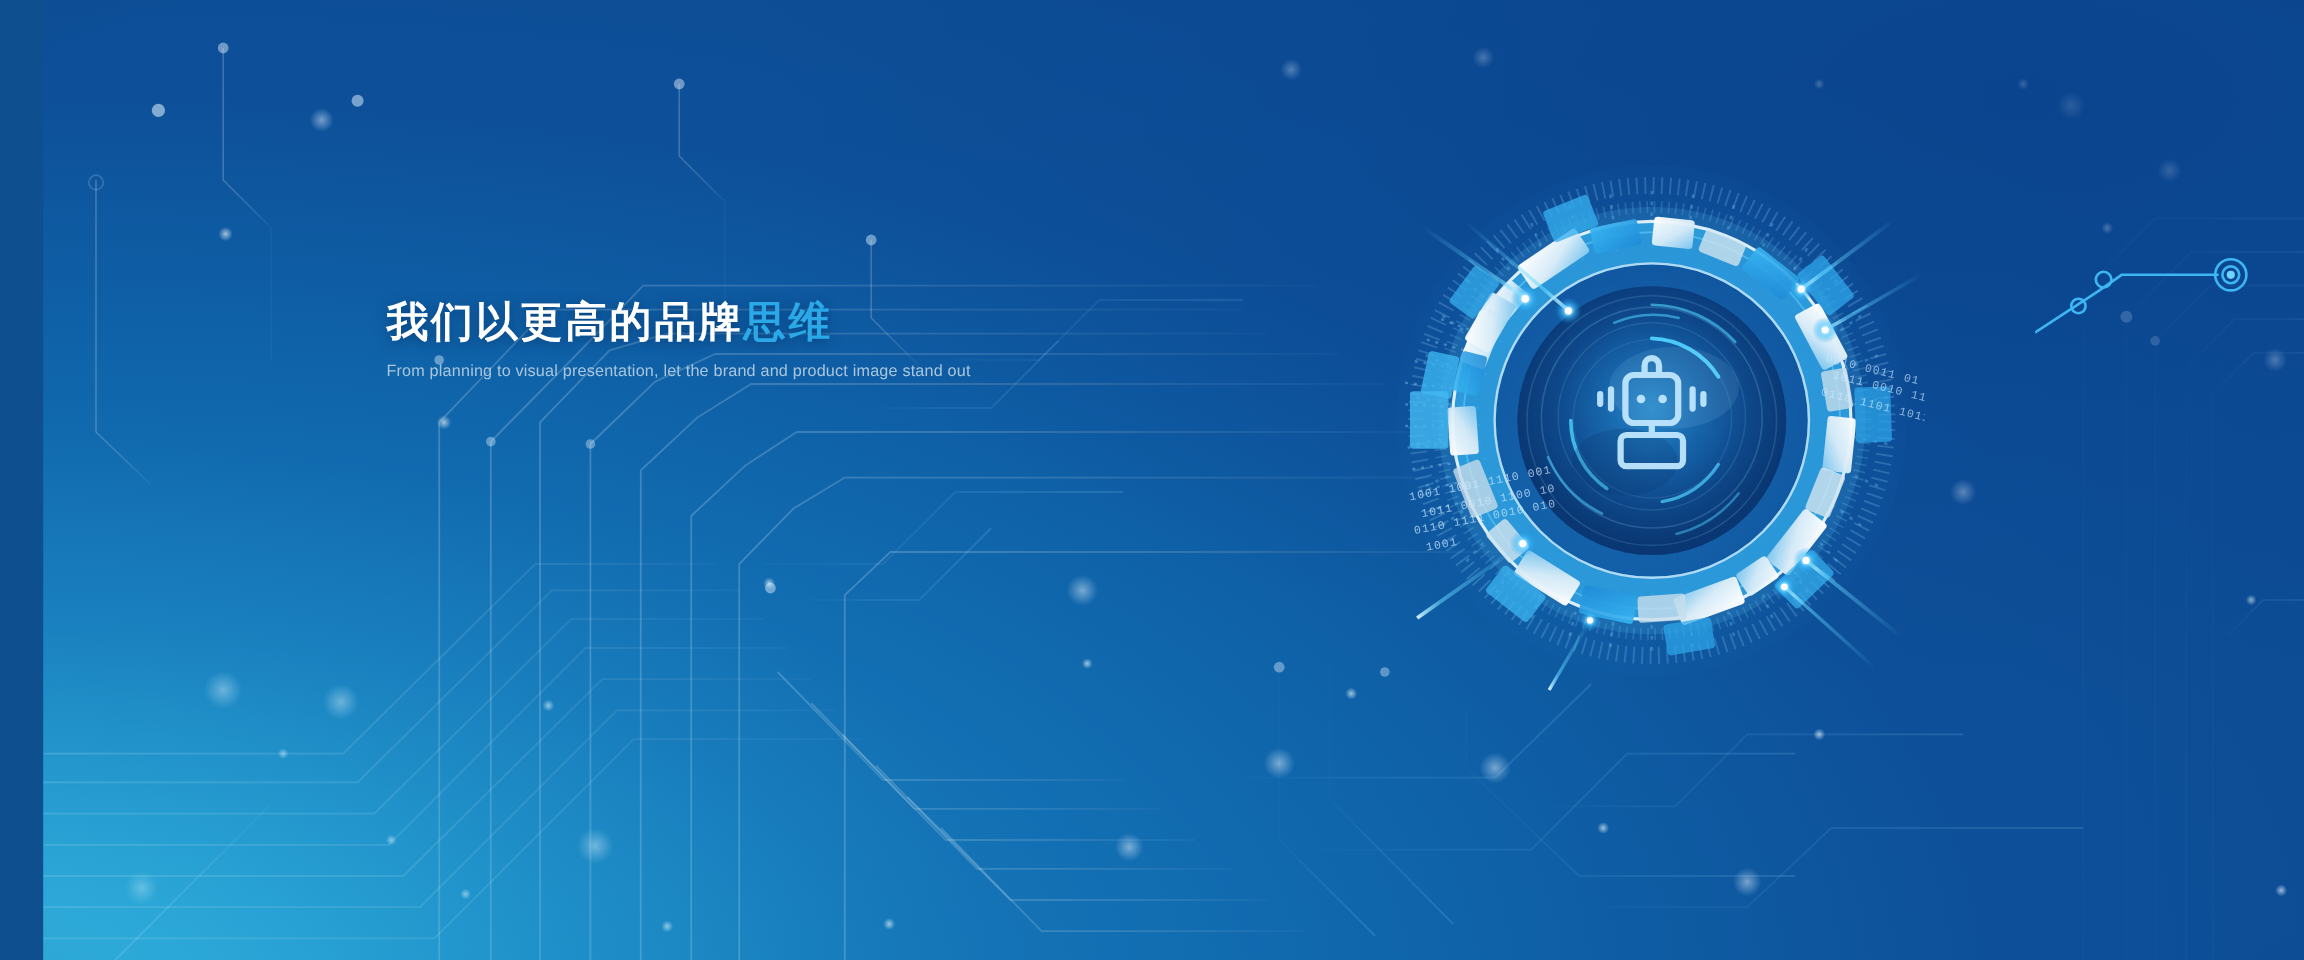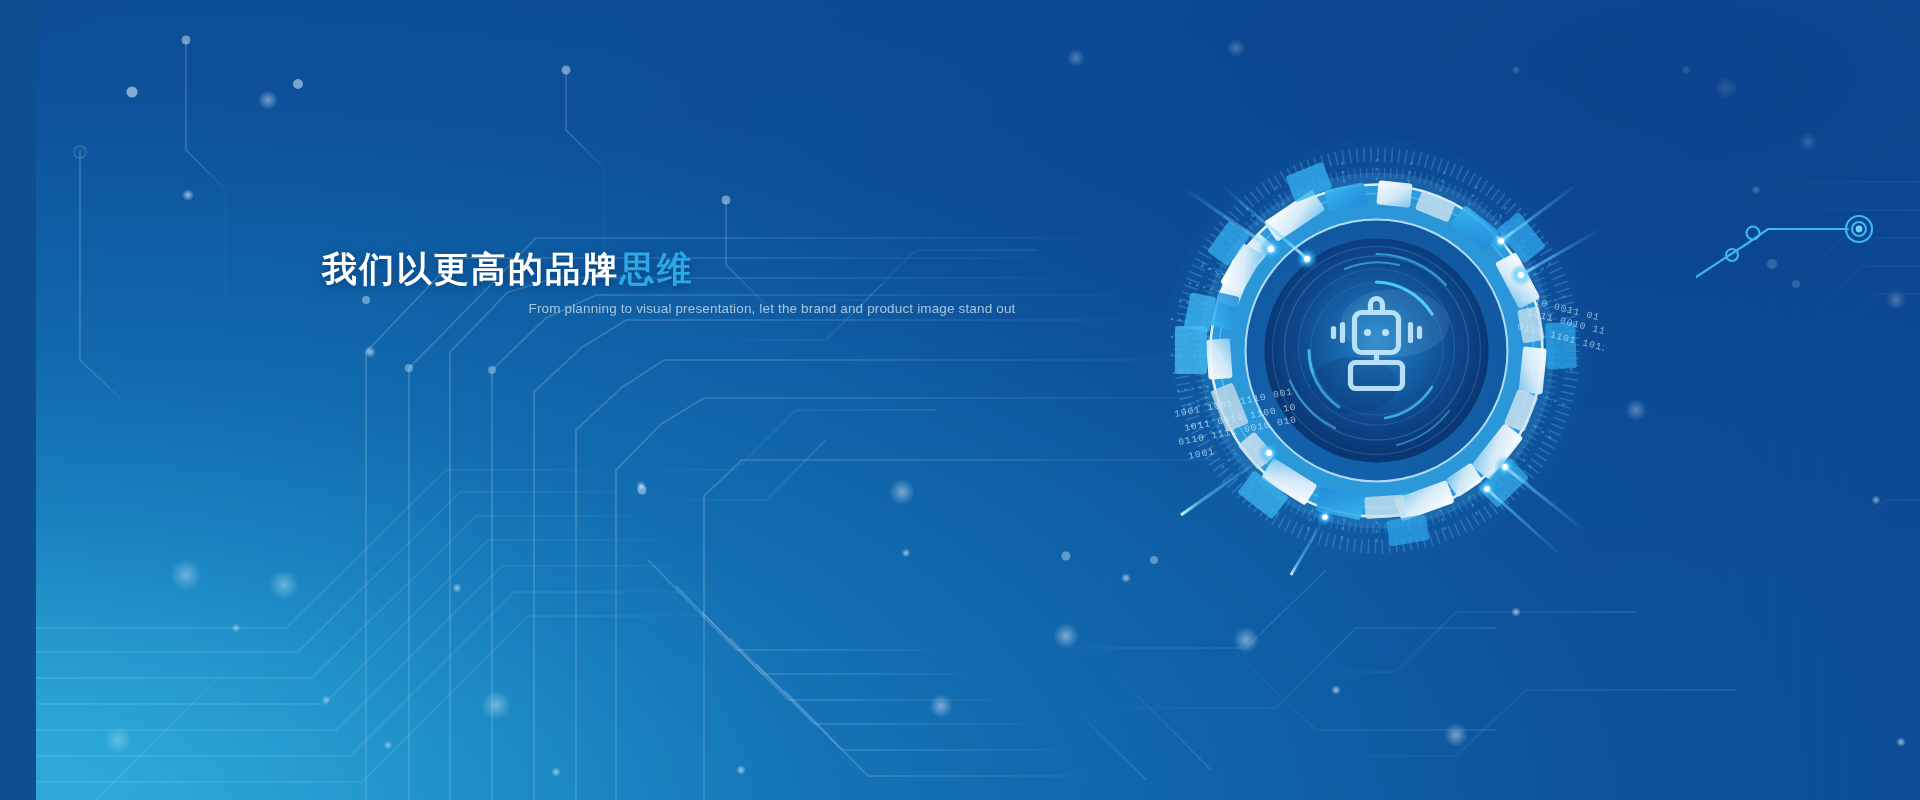--- a/index.html
+++ b/index.html
@@ -51,21 +51,21 @@
 
   .sub-cn{
     margin-top:30px;
     font-size:17px; font-weight:bold; color:#f2f8fd;
     letter-spacing:1.1px; white-space:nowrap;
     text-shadow:0 1px 6px rgba(4,40,84,.45);
   }
   .sub-en{
     margin-top:9px;
     font-size:13.5px; font-weight:normal; color:#a9c6dd;
-    letter-spacing:.15px; white-space:nowrap;text-align:center;
+    letter-spacing:.15px; white-space:nowrap;
   }
 
   
   .hud{
     position:absolute; left:1113px; top:123px;
     width:455px; height:455px;
   }
   .hud svg{ display:block; width:100%; height:100%; }
 
   

